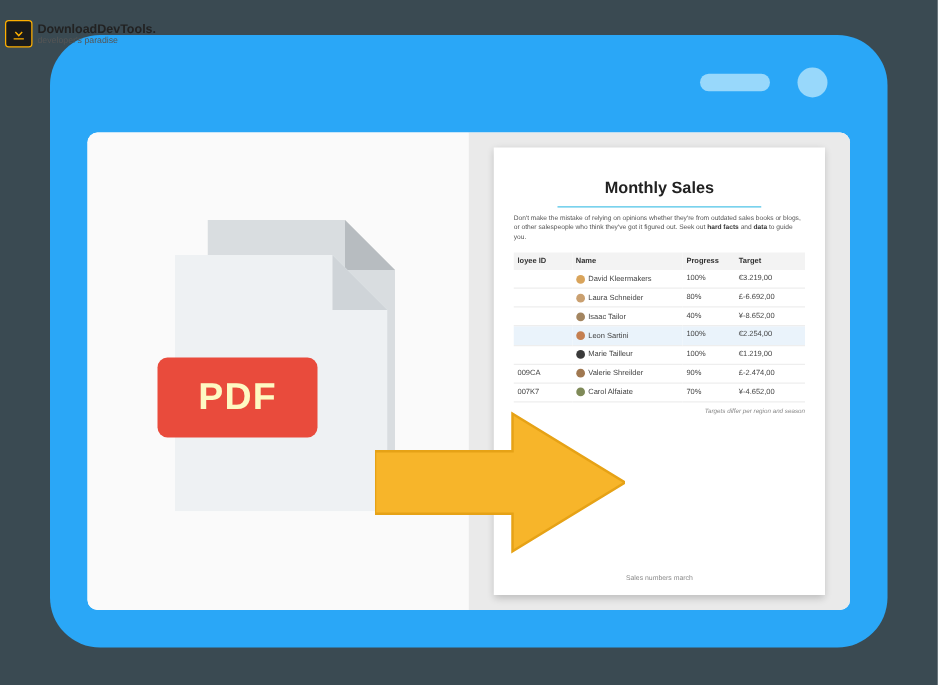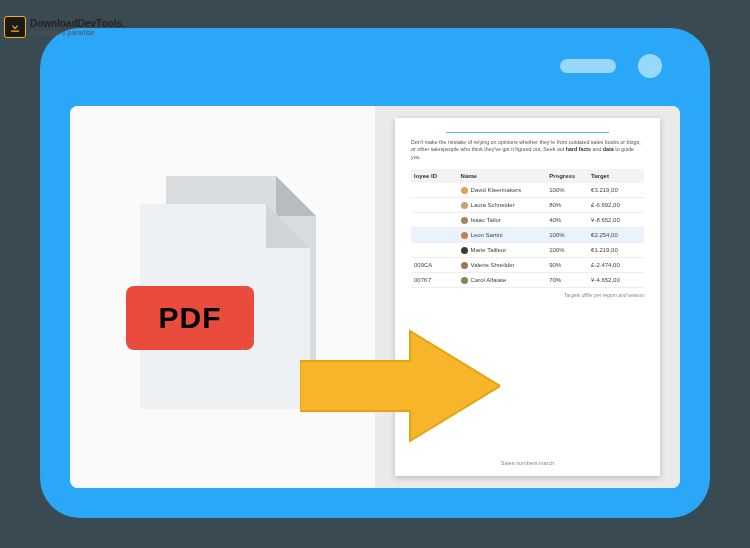--- a/index.html
+++ b/index.html
@@ -20,21 +20,21 @@
   .speaker { width: 56px; height: 14px; background: #98d8fb; border-radius: 10px; }
   .camera { width: 24px; height: 24px; background: #98d8fb; border-radius: 50%; }
 
   .screen { position: absolute; left: 30px; right: 30px; top: 78px; bottom: 30px; background: #fff; border-radius: 8px; display:flex; }
 
   
   .left-panel { flex: 1; position: relative; background: #fafafa; border-top-left-radius: 8px; border-bottom-left-radius: 8px; }
   .pdf-file { position: absolute; left: 70px; top: 70px; width: 190px; height: 235px; }
   .page-back { position:absolute; left: 26px; top: 0; width: 150px; height: 200px; }
   .page-front { position:absolute; left: 0; top: 28px; width: 170px; height: 205px; }
-  .pdf-badge { position: absolute; left: -14px; top: 110px; width: 128px; height: 64px; background: #e94b3c; border-radius: 8px; display:flex; align-items:center; justify-content:center; color:#000000; font-size: 30px; font-weight: bold; letter-spacing: 1px; }
+  .pdf-badge { position: absolute; left: -14px; top: 110px; width: 128px; height: 64px; background: #e94b3c; border-radius: 8px; display:flex; align-items:center; justify-content:center; color:#fef9c3; font-size: 30px; font-weight: bold; letter-spacing: 1px; }
 
   
   .arrow { position: absolute; left: 230px; top: 220px; width: 200px; height: 120px; z-index: 10; pointer-events:none; }
 
   
   .right-panel { flex: 1; background: #eaeaea; position: relative; border-top-right-radius: 8px; border-bottom-right-radius: 8px; }
   .doc { position: absolute; left: 20px; top: 12px; right: 20px; bottom: 12px; background: #fff; box-shadow: 0 2px 6px rgba(0,0,0,0.2); padding: 14px 16px 10px 16px; display:flex; flex-direction:column; font-size: 6px; color:#333; }
   .doc-title { text-align:center; font-size: 13px; font-weight: bold; color:#222; margin: 10px 0 8px; }
   .doc-hr { height:1px; background:#4fc3e8; margin: 0 0 6px; width: 70%; align-self:center; }
   .doc-paragraph { font-size: 5.3px; line-height: 1.4; color:#555; margin-bottom: 8px; }
@@ -78,20 +78,21 @@
         <svg class="page-front" viewBox="0 0 170 205">
           <path d="M0 0 H126 L170 44 V205 H0 Z" fill="#eef1f3"></path>
           <path d="M126 0 L170 44 H126 Z" fill="#cfd4d8"></path>
         </svg>
         <div class="pdf-badge">PDF</div>
       </div>
     </div>
 
     <div class="right-panel">
       <div class="doc">
+        <div class="doc-title">Monthly Sales</div>
         <div class="doc-hr"></div>
         <div class="doc-paragraph">
           <span>Don't make the mistake of relying on opinions whether they're from outdated sales books or blogs, or other salespeople who think they've got it figured out. Seek out </span><b>hard facts</b><span> and </span><b>data</b><span> to guide you.</span>
         </div>
         <table class="doc-table">
           <thead>
             <tr>
               <th style="width:20%">loyee ID</th>
               <th style="width:38%">Name</th>
               <th style="width:18%">Progress</th>

